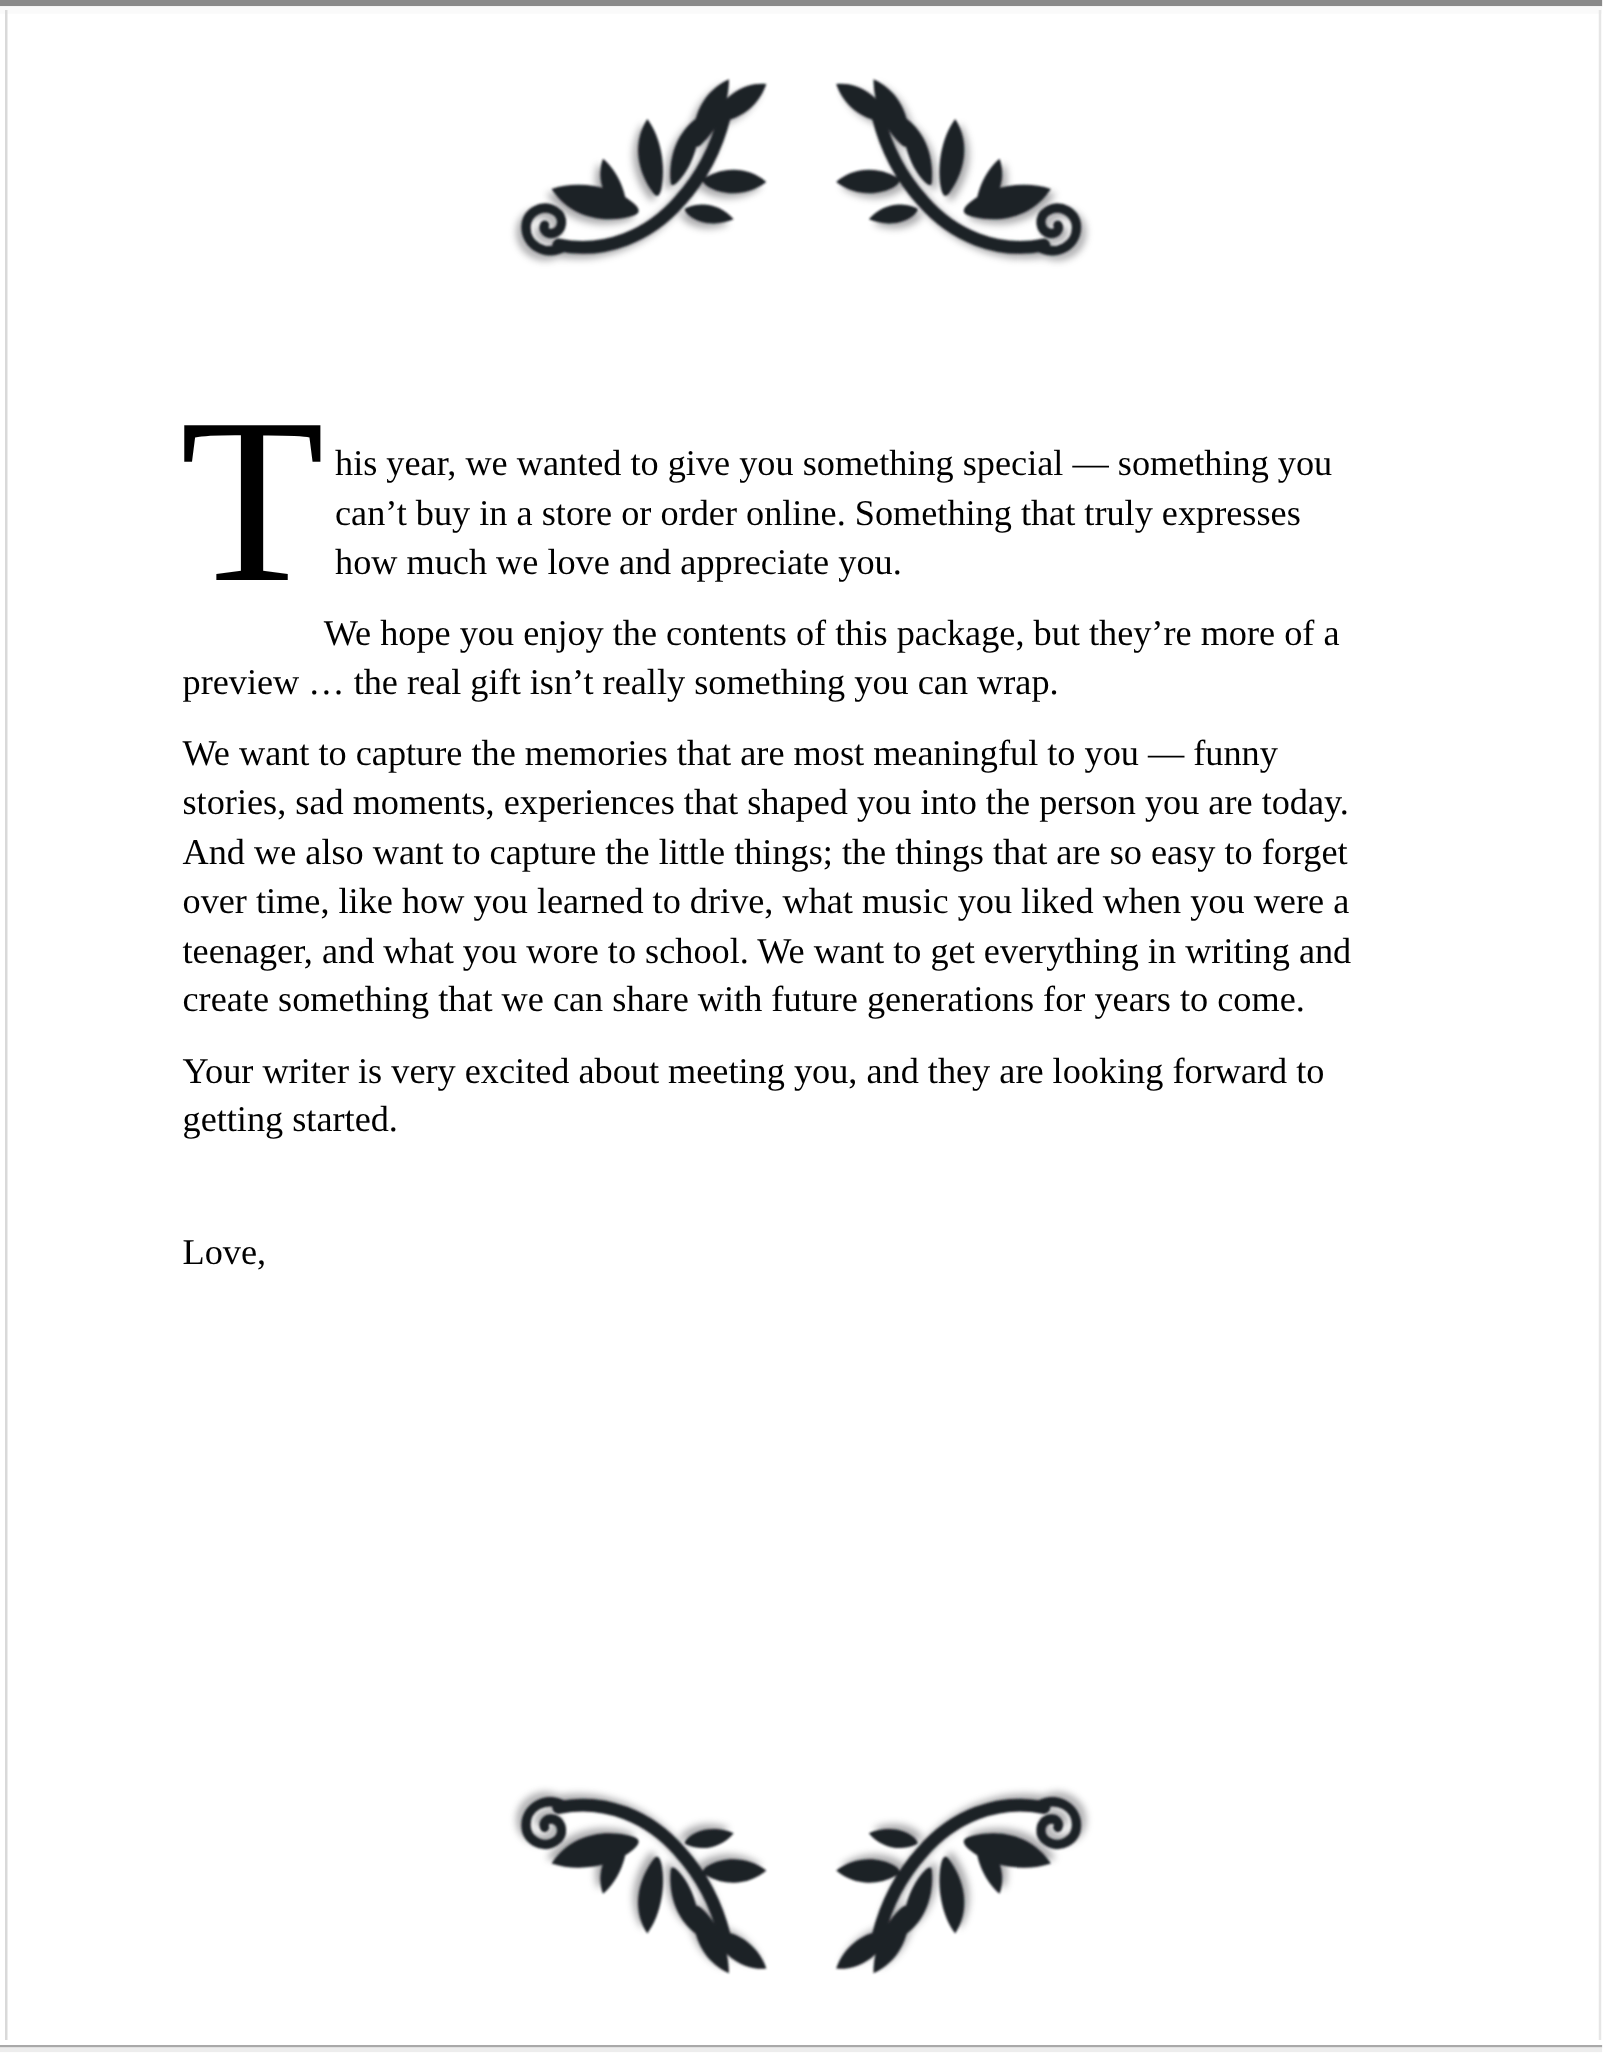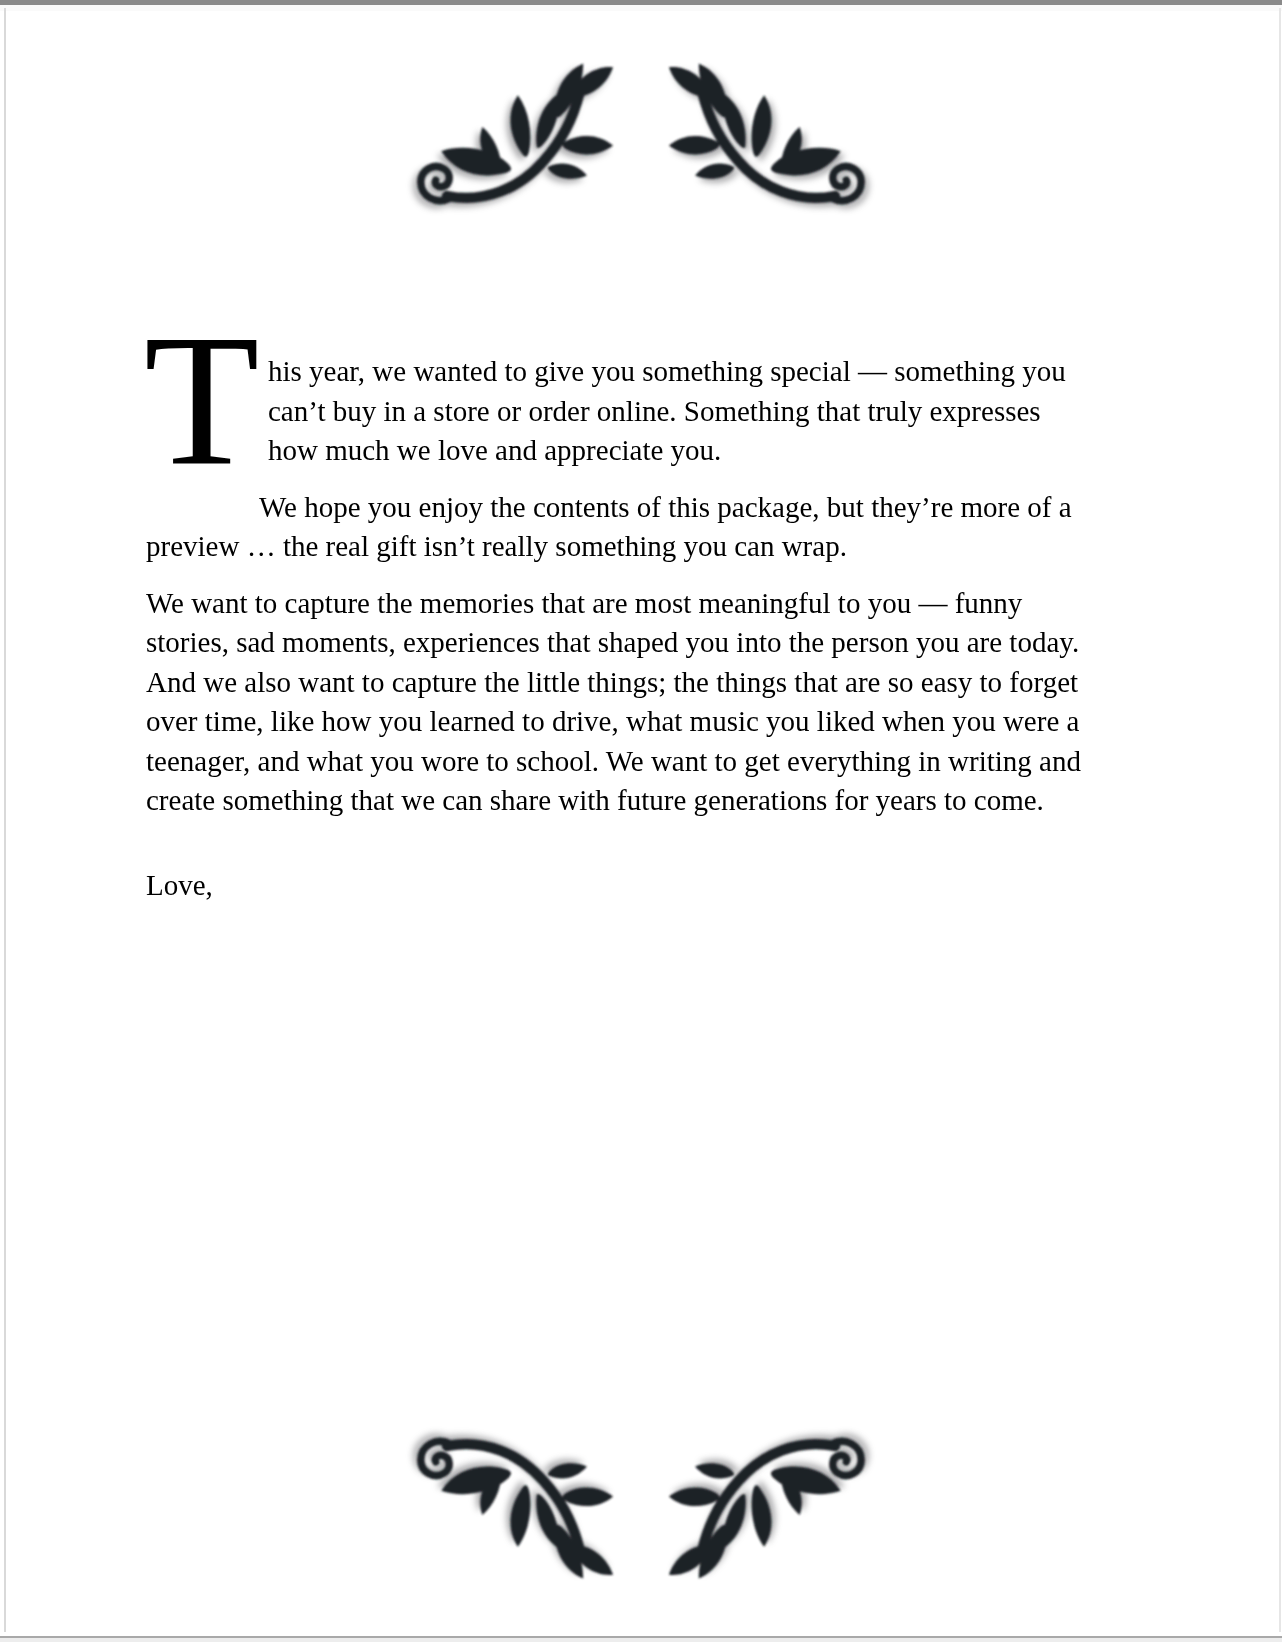--- a/index.html
+++ b/index.html
@@ -44,21 +44,21 @@
   }
   .para{margin:0 0 17px 0;}
   .para.first{position:relative;}
   .dropcap-spacer{float:left;width:122px;height:119px;}
   .dropcap{
     position:absolute;left:-2px;top:-46px;
     font-size:189px;line-height:1;
     font-family:"Liberation Serif","DejaVu Serif",serif;
   }
   .para.indented{text-indent:113px;}
-  .signoff{margin:45px 0 0 0;}
+  .signoff{margin:66px 0 0 0;}
   .defs-hidden{position:absolute;width:0;height:0;overflow:hidden;}
 </style>
 </head>
 <body>
 
 <svg class="defs-hidden" xmlns="http://www.w3.org/2000/svg" aria-hidden="true">
   <defs>
     <filter id="soften" x="-20%" y="-20%" width="140%" height="140%">
       <feGaussianBlur stdDeviation="0.9"></feGaussianBlur>
     </filter>
@@ -99,20 +99,21 @@
   </div>
 
   <div class="letter-body">
     <p class="para first">
       <span class="dropcap-spacer"></span>
       <span class="dropcap">T</span>
       <span>his year, we wanted to give you something special — something you can’t buy in a store or order online. Something that truly expresses how much we love and appreciate you.</span>
     </p>
     <p class="para indented">We hope you enjoy the contents of this package, but they’re more of a preview … the real gift isn’t really something you can wrap.</p>
     <p class="para">We want to capture the memories that are most meaningful to you — funny stories, sad moments, experiences that shaped you into the person you are today. And we also want to capture the little things; the things that are so easy to forget over time, like how you learned to drive, what music you liked when you were a teenager, and what you wore to school. We want to get everything in writing and create something that we can share with future generations for years to come.</p>
+    <p class="para">Your writer is very excited about meeting you, and they are looking forward to getting started.</p>
     <p class="para signoff">Love,</p>
   </div>
 
   <div class="ornament-row bottom">
     <svg class="fl flip" viewBox="0 0 220 180">
         <use href="#flourish"></use>
       </svg>
     <svg class="fl mirror flip" viewBox="0 0 220 180">
         <use href="#flourish"></use>
       </svg>

